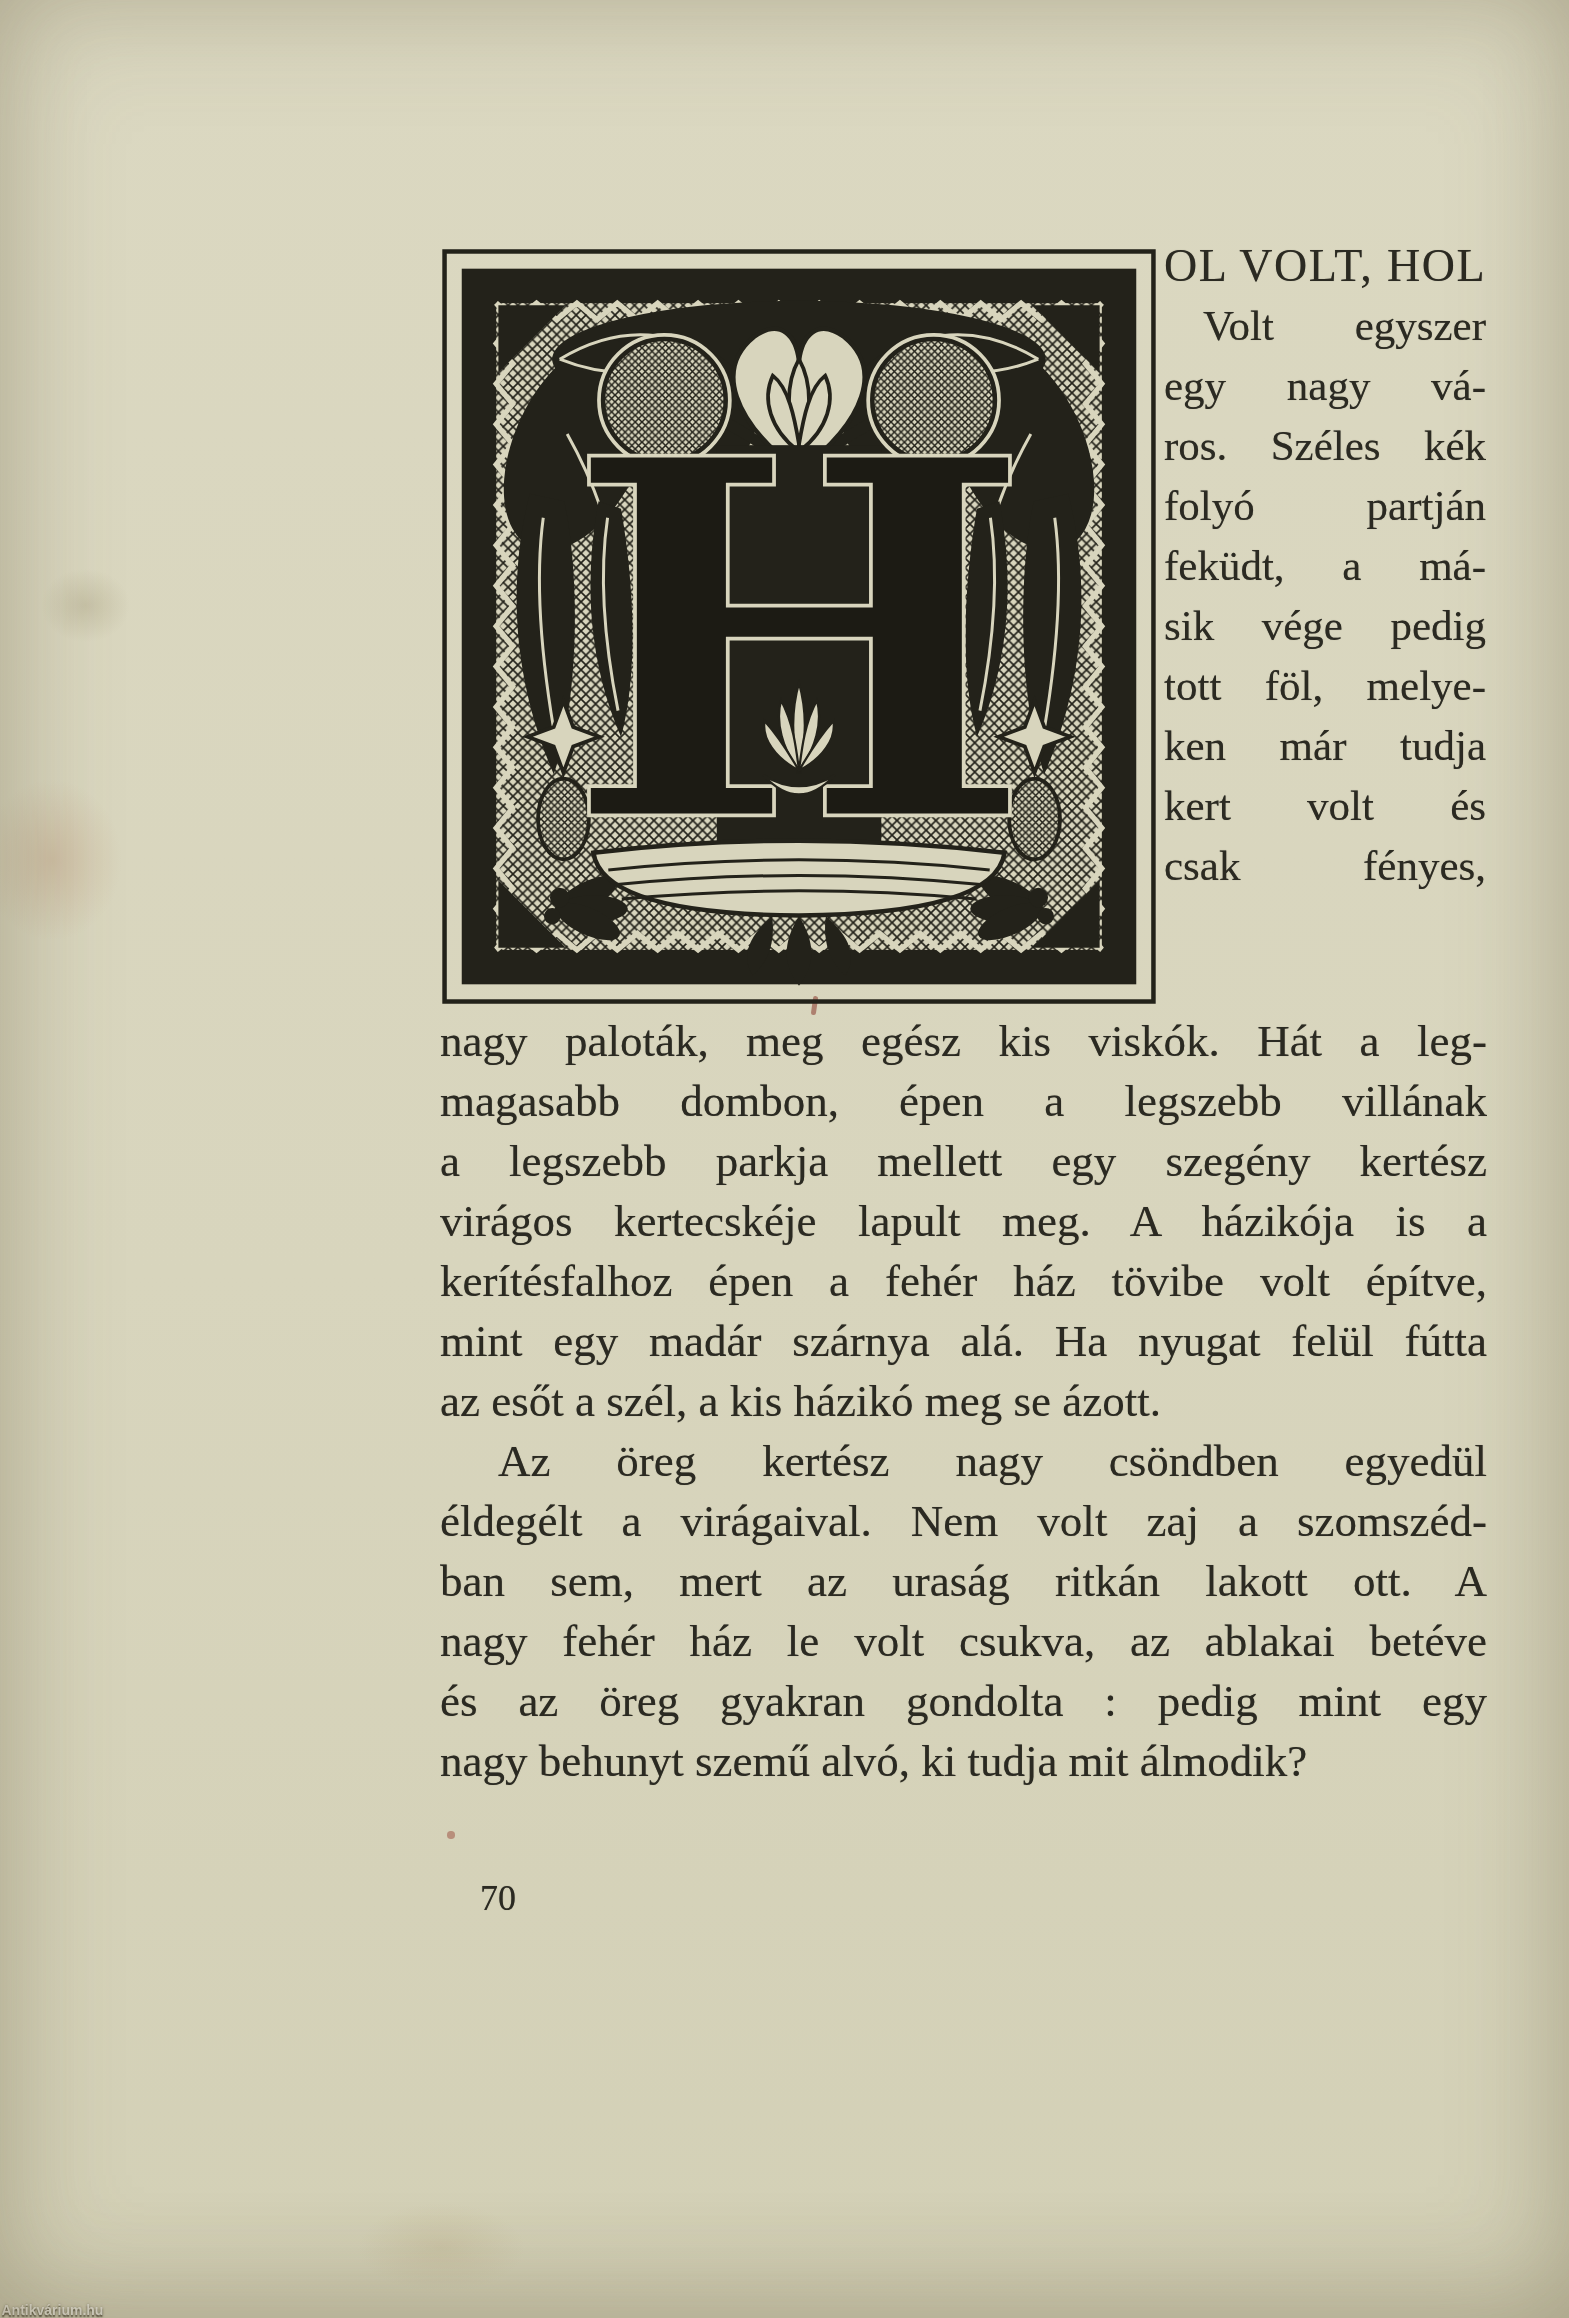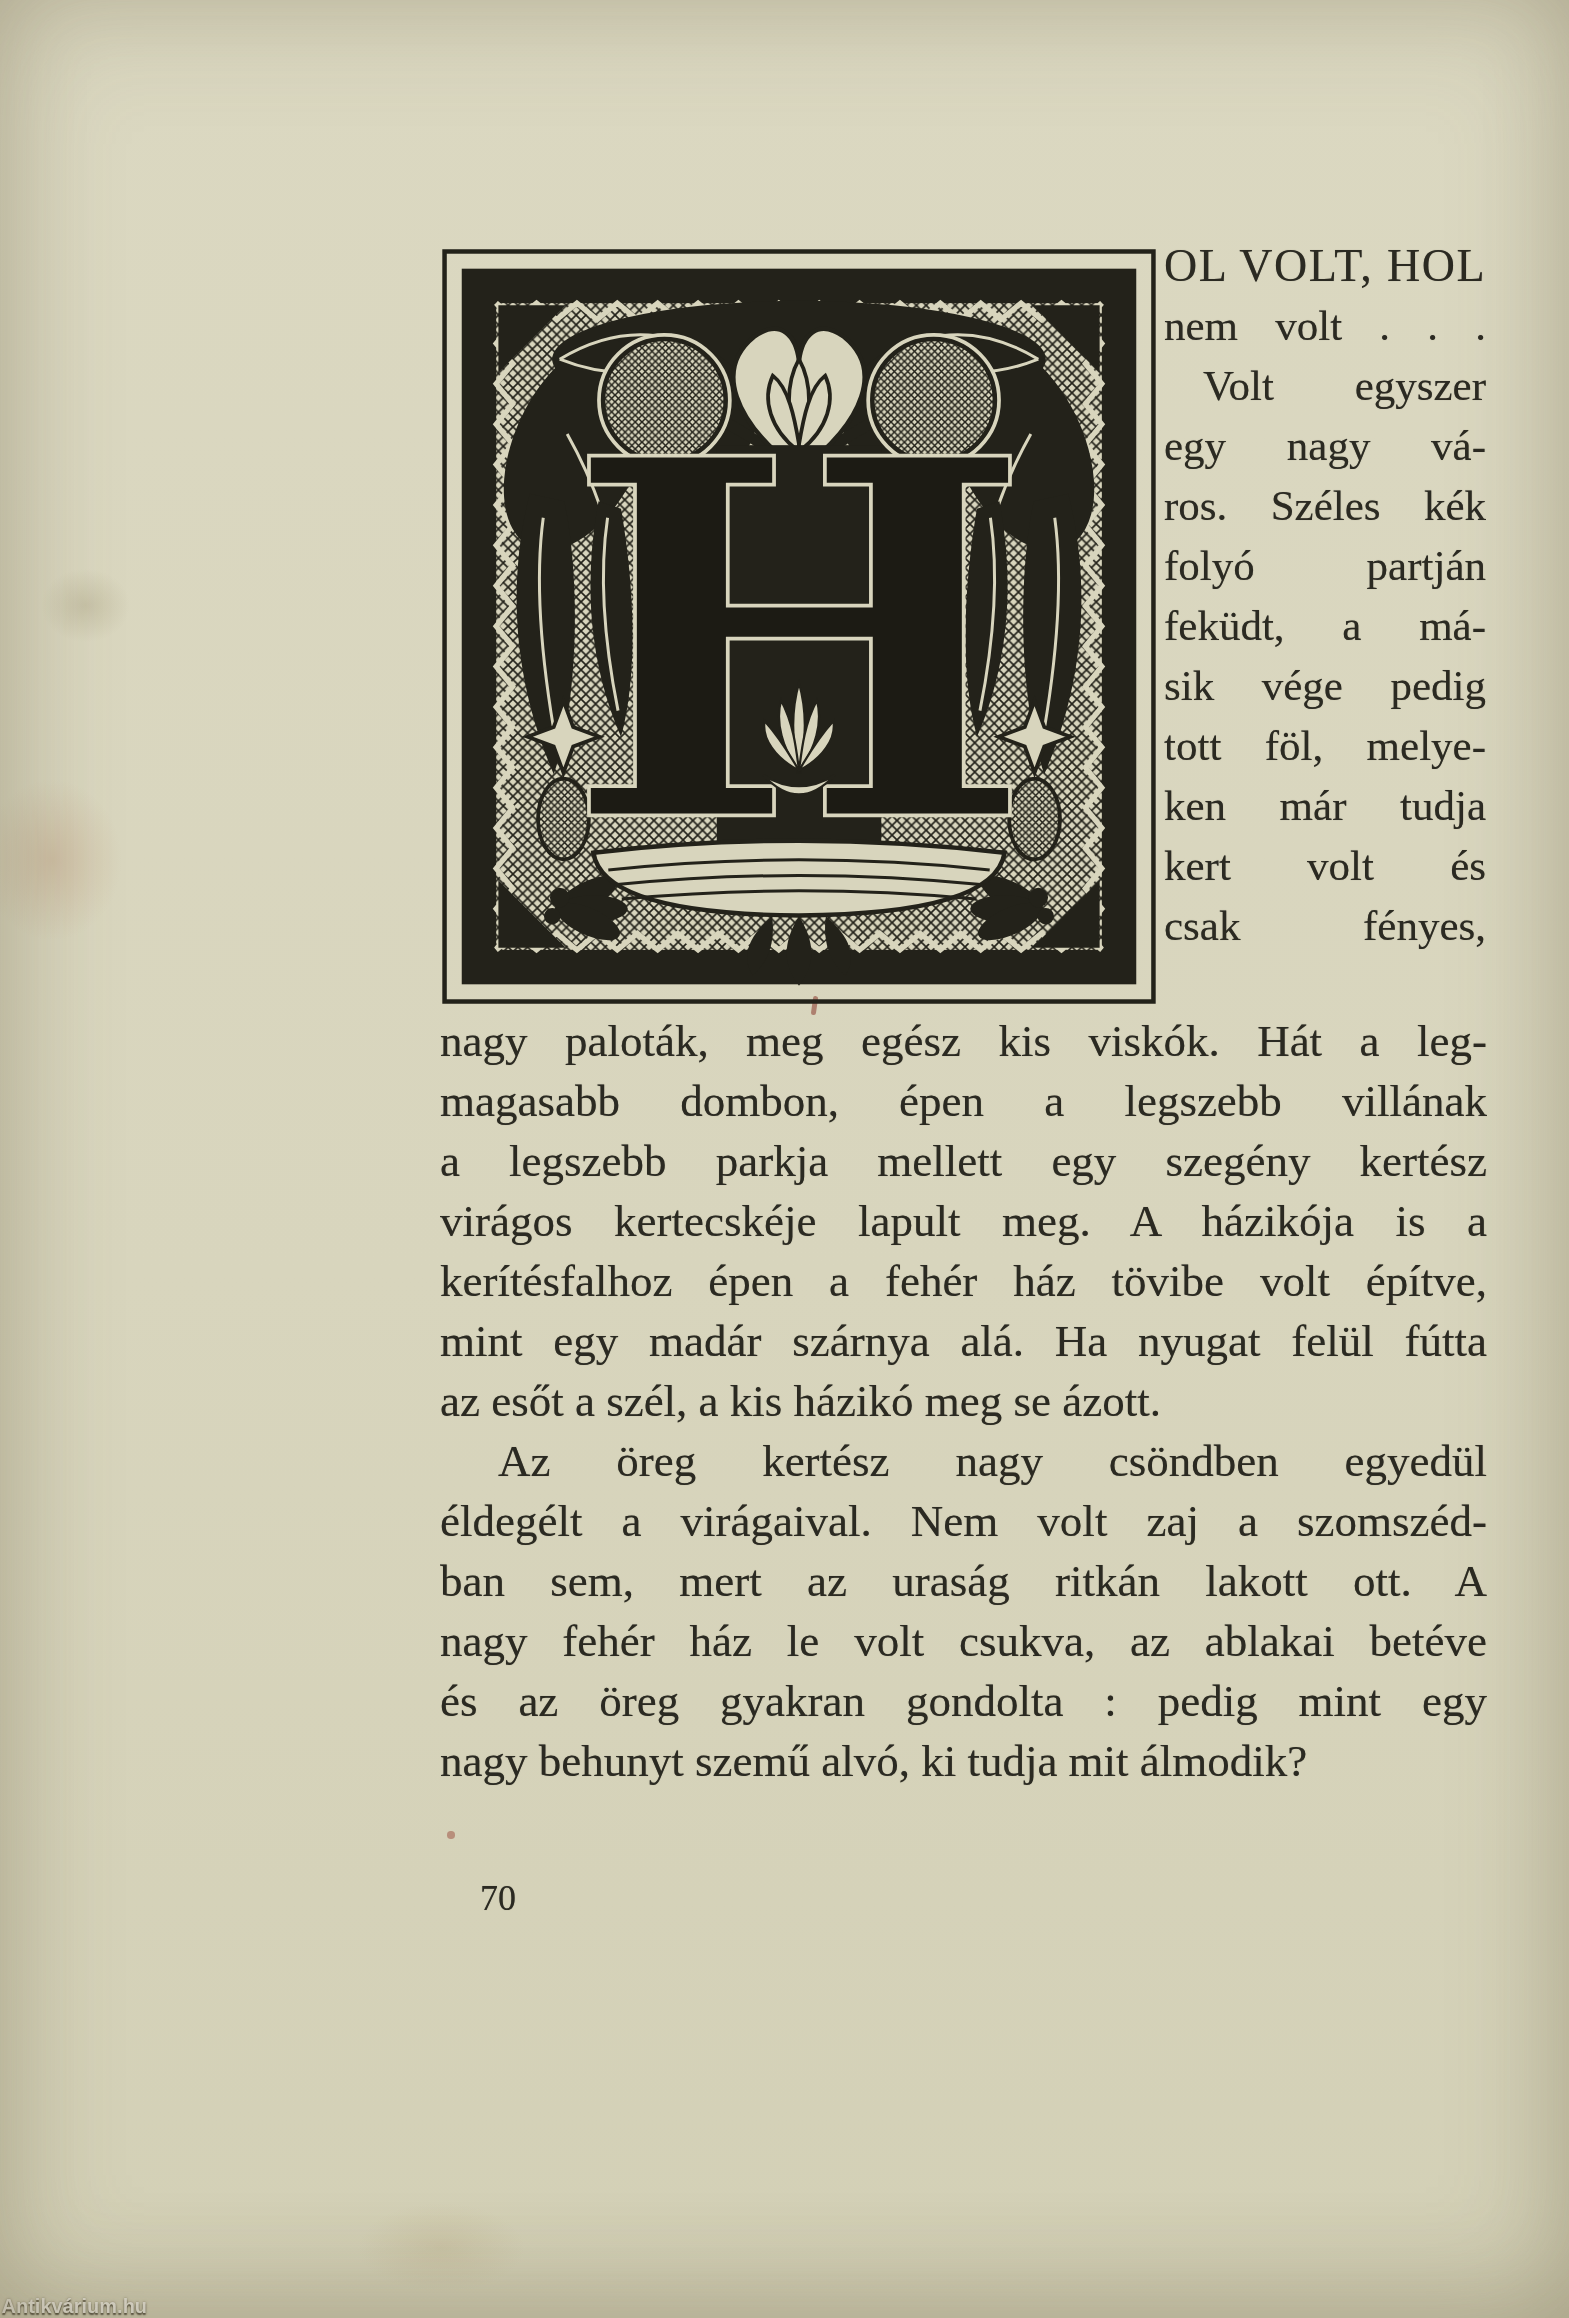--- a/index.html
+++ b/index.html
@@ -35,21 +35,21 @@
   .ln{height:60px;overflow:hidden;
       text-shadow:0 0 0.7px rgba(43,42,34,.55);}
   .j{text-align:justify;text-align-last:justify;}
   .caps{font-size:46px;letter-spacing:1.5px;}
   .ind1{text-indent:39px;}
   .ind2{text-indent:58px;}
 
   .pagenum{position:absolute;left:480px;top:1872px;font-size:36px;line-height:52px;
            text-shadow:0 0 0.7px rgba(43,42,34,.55);}
   .watermark{position:absolute;left:1.5px;bottom:1.5px;
-             font-family:"Liberation Sans", sans-serif;font-weight:bold;font-size:20px;
+             font-family:"Liberation Sans", sans-serif;font-weight:bold;font-size:14px;
              color:#eae8dd;
              text-shadow:0 1.5px 1.5px rgba(60,55,40,.85),0 0 2.2px rgba(60,55,40,.5);}
 </style>
 </head>
 <body>
 
 <div class="page">
 
   <div class="stain s1"></div>
   <div class="stain s2"></div>
@@ -182,21 +182,20 @@
         <path d="M480,700 C502,672 512,636 504,606 C488,636 484,668 480,700 Z"></path>
         <path d="M480,700 C448,684 430,657 434,634 C455,657 468,680 480,700 Z"></path>
         <path d="M480,700 C512,684 530,657 526,634 C505,657 492,680 480,700 Z"></path>
         <path d="M432,706 Q480,736 528,706 Q480,758 432,706 Z"></path>
       </g>
     </svg>
   </div>
 
   <div class="textcol">
     <div class="ln j caps">OL VOLT, HOL</div>
-    <div class="ln j">nem volt . . .</div>
     <div class="ln j ind1">Volt egyszer</div>
     <div class="ln j">egy nagy vá-</div>
     <div class="ln j">ros. Széles kék</div>
     <div class="ln j">folyó partján</div>
     <div class="ln j">feküdt, a má-</div>
     <div class="ln j">sik vége pedig</div>
     <div class="ln j">tott föl, melye-</div>
     <div class="ln j">ken már tudja</div>
     <div class="ln j">kert volt és</div>
     <div class="ln j">csak fényes,</div>

